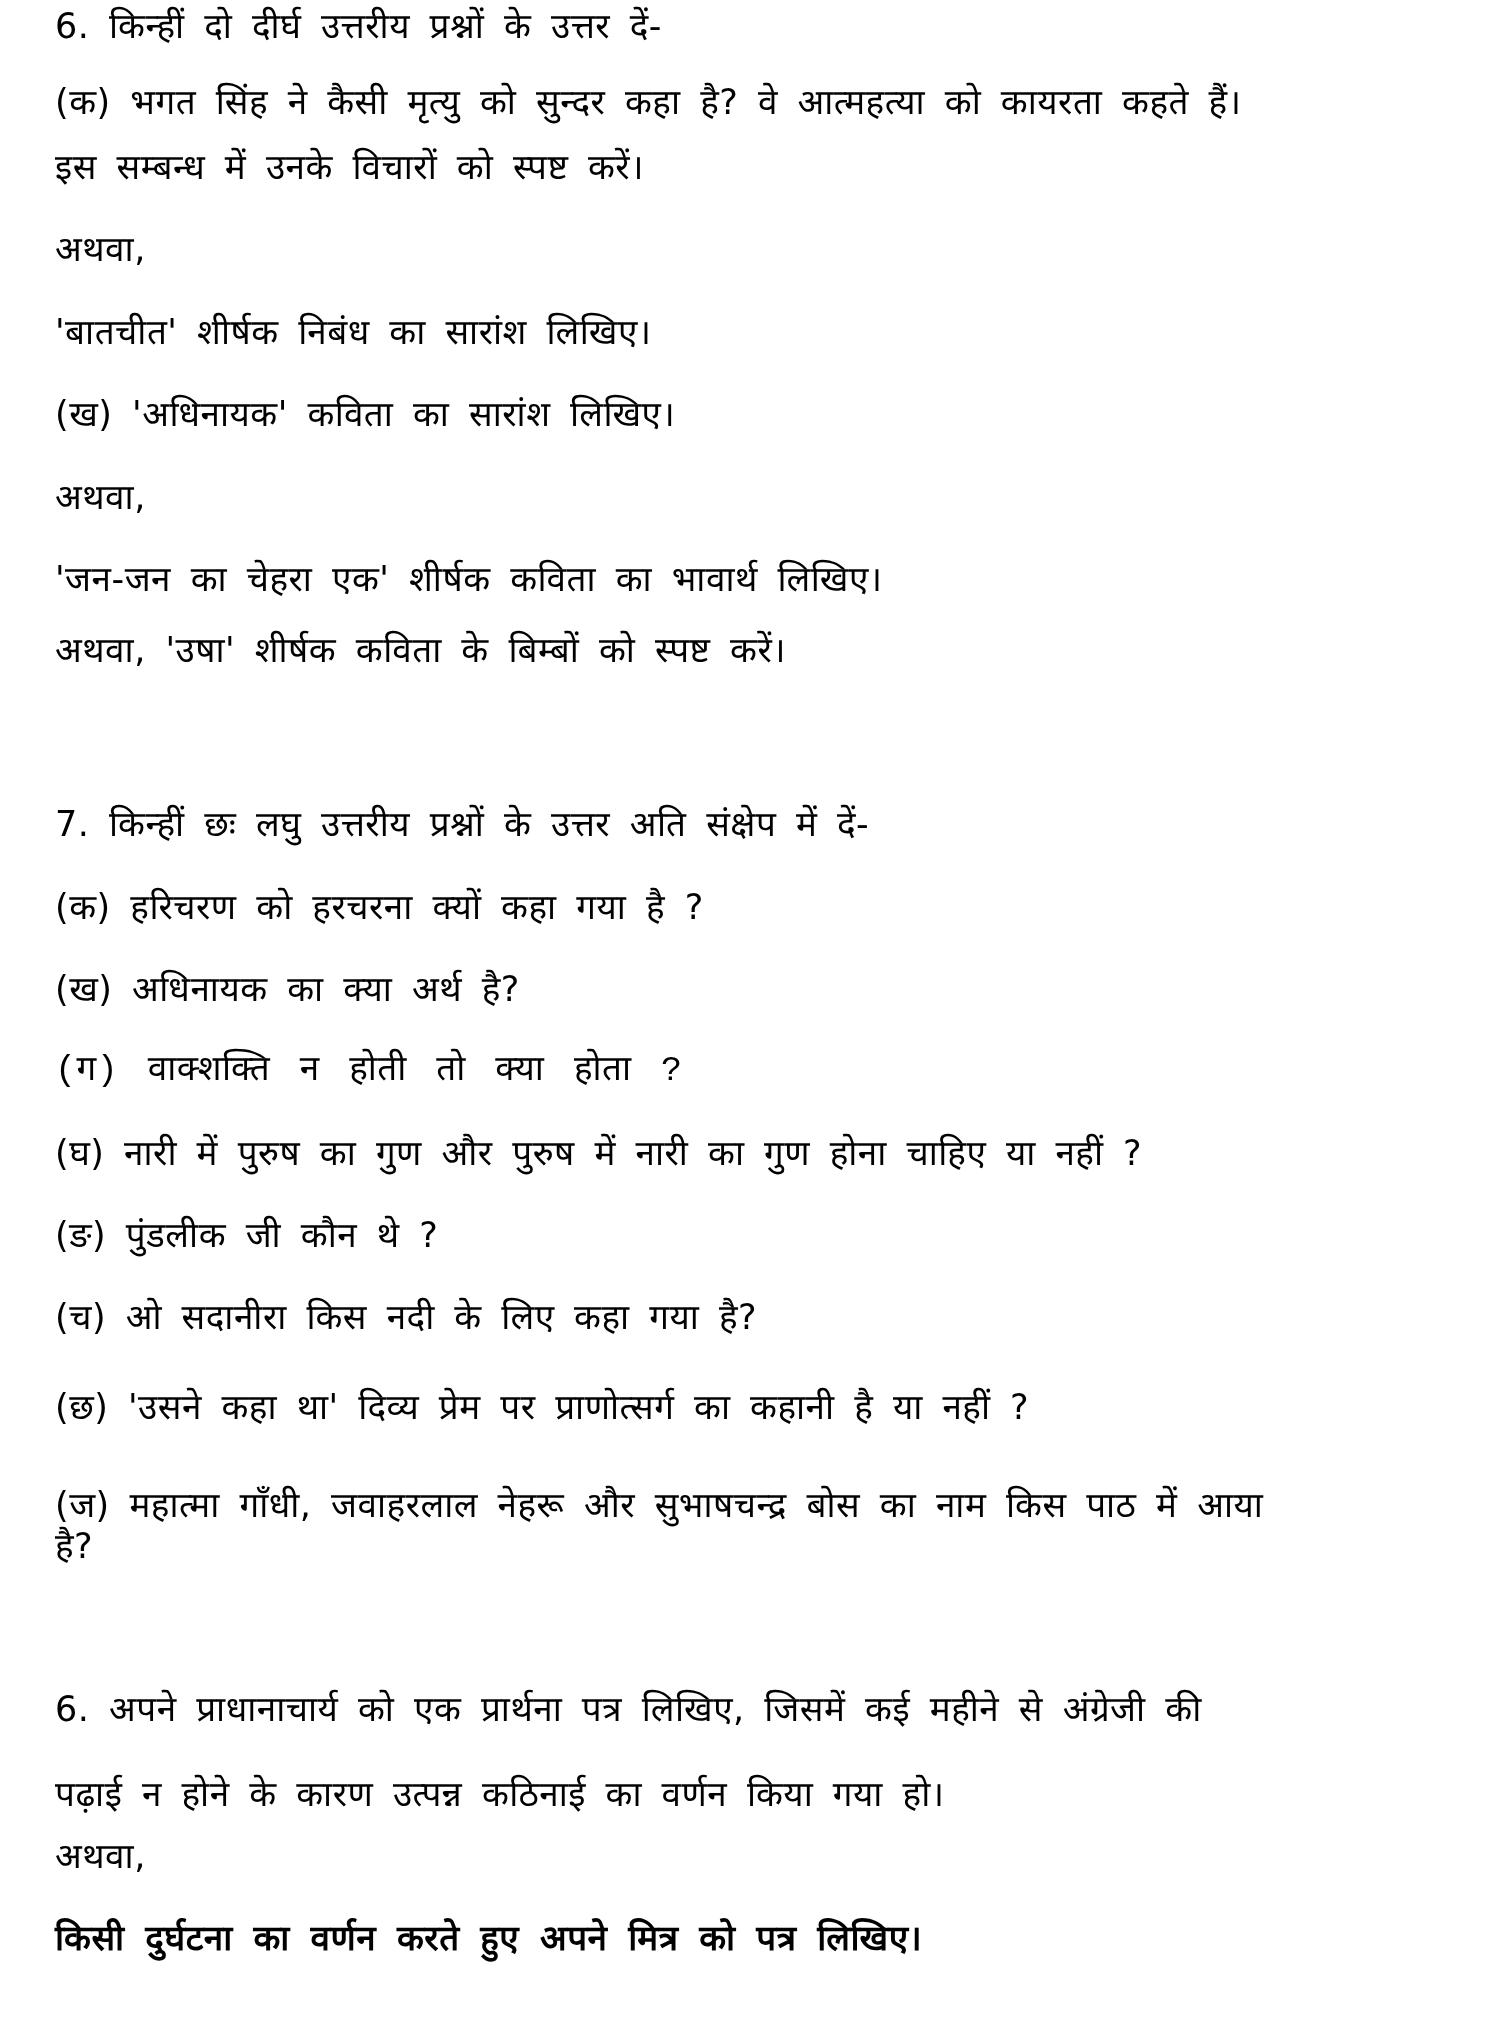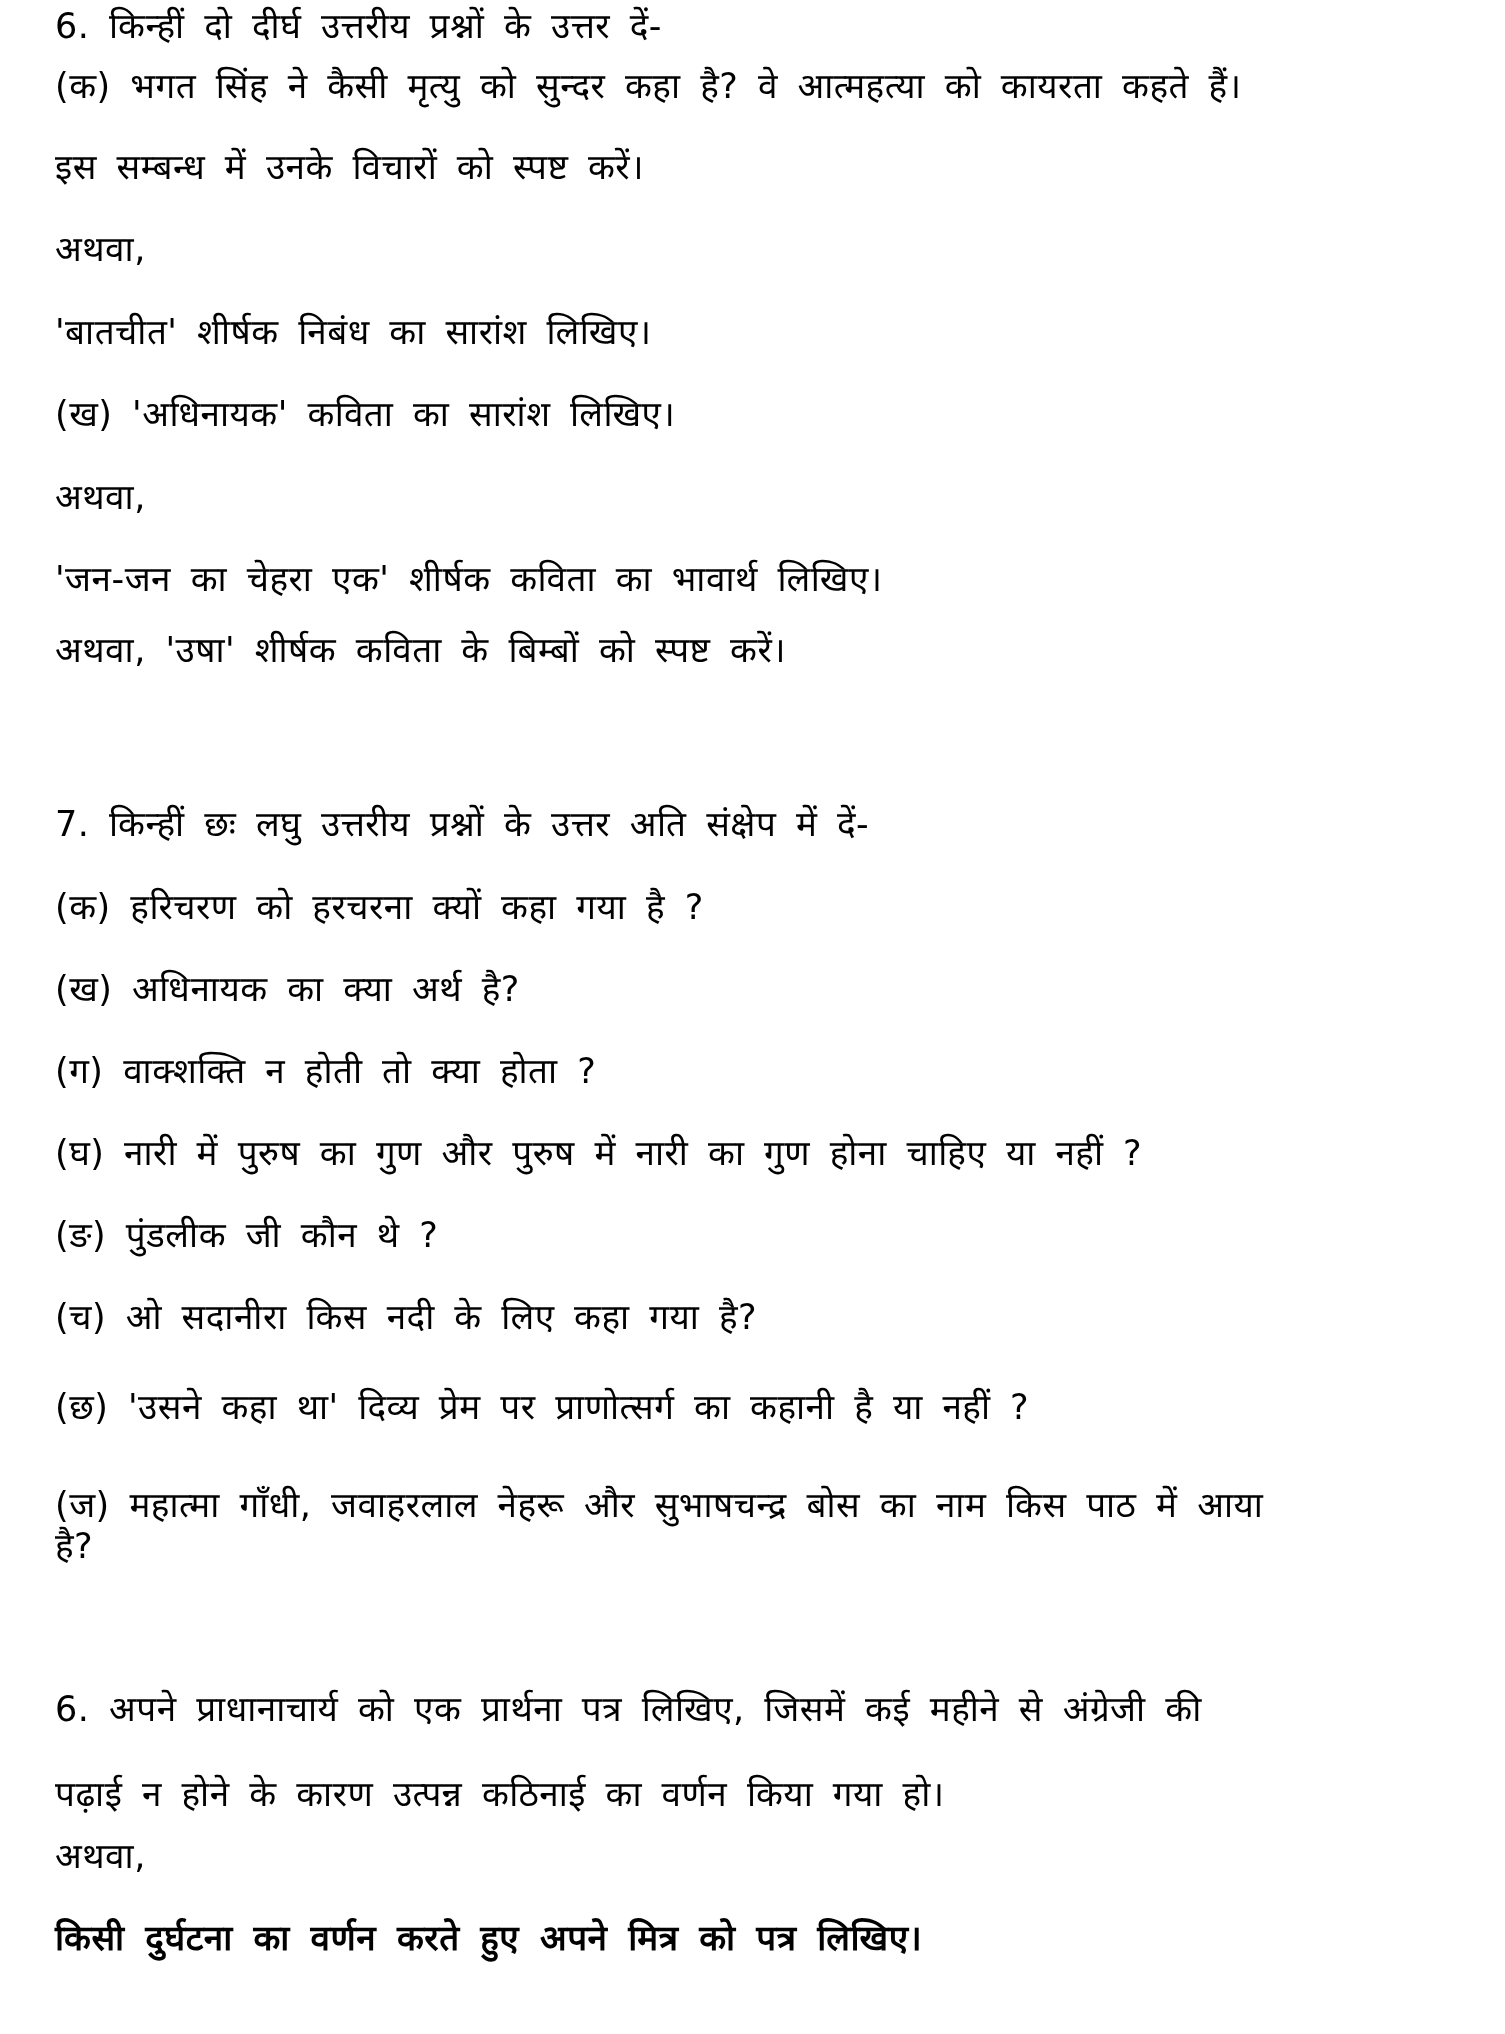--- a/index.html
+++ b/index.html
@@ -32,33 +32,33 @@
       letter-spacing: 0.5px;
       word-spacing: 8px;
     }
   </style>
 </head>
 <body>
 
 <div class="page">
 
   <div class="line" style="top:2px;">6. किन्हीं दो दीर्घ उत्तरीय प्रश्नों के उत्तर दें-</div>
-  <div class="line" style="top:62px;text-align:center;">(क) भगत सिंह ने कैसी मृत्यु को सुन्दर कहा है? वे आत्महत्या को कायरता कहते हैं।</div>
+  <div class="line" style="top:78px;text-align:center;">(क) भगत सिंह ने कैसी मृत्यु को सुन्दर कहा है? वे आत्महत्या को कायरता कहते हैं।</div>
   <div class="line" style="top:143px;">इस सम्बन्ध में उनके विचारों को स्पष्ट करें।</div>
   <div class="line" style="top:225px;">अथवा,</div>
   <div class="line" style="top:308px;">'बातचीत' शीर्षक निबंध का सारांश लिखिए।</div>
   <div class="line" style="top:390px;">(ख) 'अधिनायक' कविता का सारांश लिखिए।</div>
   <div class="line" style="top:473px;">अथवा,</div>
   <div class="line" style="top:555px;">'जन-जन का चेहरा एक' शीर्षक कविता का भावार्थ लिखिए।</div>
   <div class="line" style="top:626px;">अथवा, 'उषा' शीर्षक कविता के बिम्बों को स्पष्ट करें।</div>
 
   <div class="line" style="top:800px;">7. किन्हीं छः लघु उत्तरीय प्रश्नों के उत्तर अति संक्षेप में दें-</div>
   <div class="line" style="top:883px;">(क) हरिचरण को हरचरना क्यों कहा गया है ?</div>
   <div class="line" style="top:965px;">(ख) अधिनायक का क्या अर्थ है?</div>
-  <div class="line" style="top:1047px;">(ग) वाक्शक्ति न होती तो क्या होता ?</div>
+  <div class="line" style="top:1047px;font-family:Liberation Mono, monospace;">(ग) वाक्शक्ति न होती तो क्या होता ?</div>
   <div class="line" style="top:1129px;">(घ) नारी में पुरुष का गुण और पुरुष में नारी का गुण होना चाहिए या नहीं ?</div>
   <div class="line" style="top:1211px;">(ङ) पुंडलीक जी कौन थे ?</div>
   <div class="line" style="top:1293px;">(च) ओ सदानीरा किस नदी के लिए कहा गया है?</div>
   <div class="line" style="top:1375px;margin-top:8px;">(छ) 'उसने कहा था' दिव्य प्रेम पर प्राणोत्सर्ग का कहानी है या नहीं ?</div>
   <div class="line" style="top:1457px;margin-top:24px;">(ज) महात्मा गाँधी, जवाहरलाल नेहरू और सुभाषचन्द्र बोस का नाम किस पाठ में आया</div>
   <div class="line" style="top:1522px;">है?</div>
 
   <div class="line" style="top:1685px;">6. अपने प्राधानाचार्य को एक प्रार्थना पत्र लिखिए, जिसमें कई महीने से अंग्रेजी की</div>
   <div class="line" style="top:1750px;margin-top:20px;">पढ़ाई न होने के कारण उत्पन्न कठिनाई का वर्णन किया गया हो।</div>
   <div class="line" style="top:1832px;">अथवा,</div>

